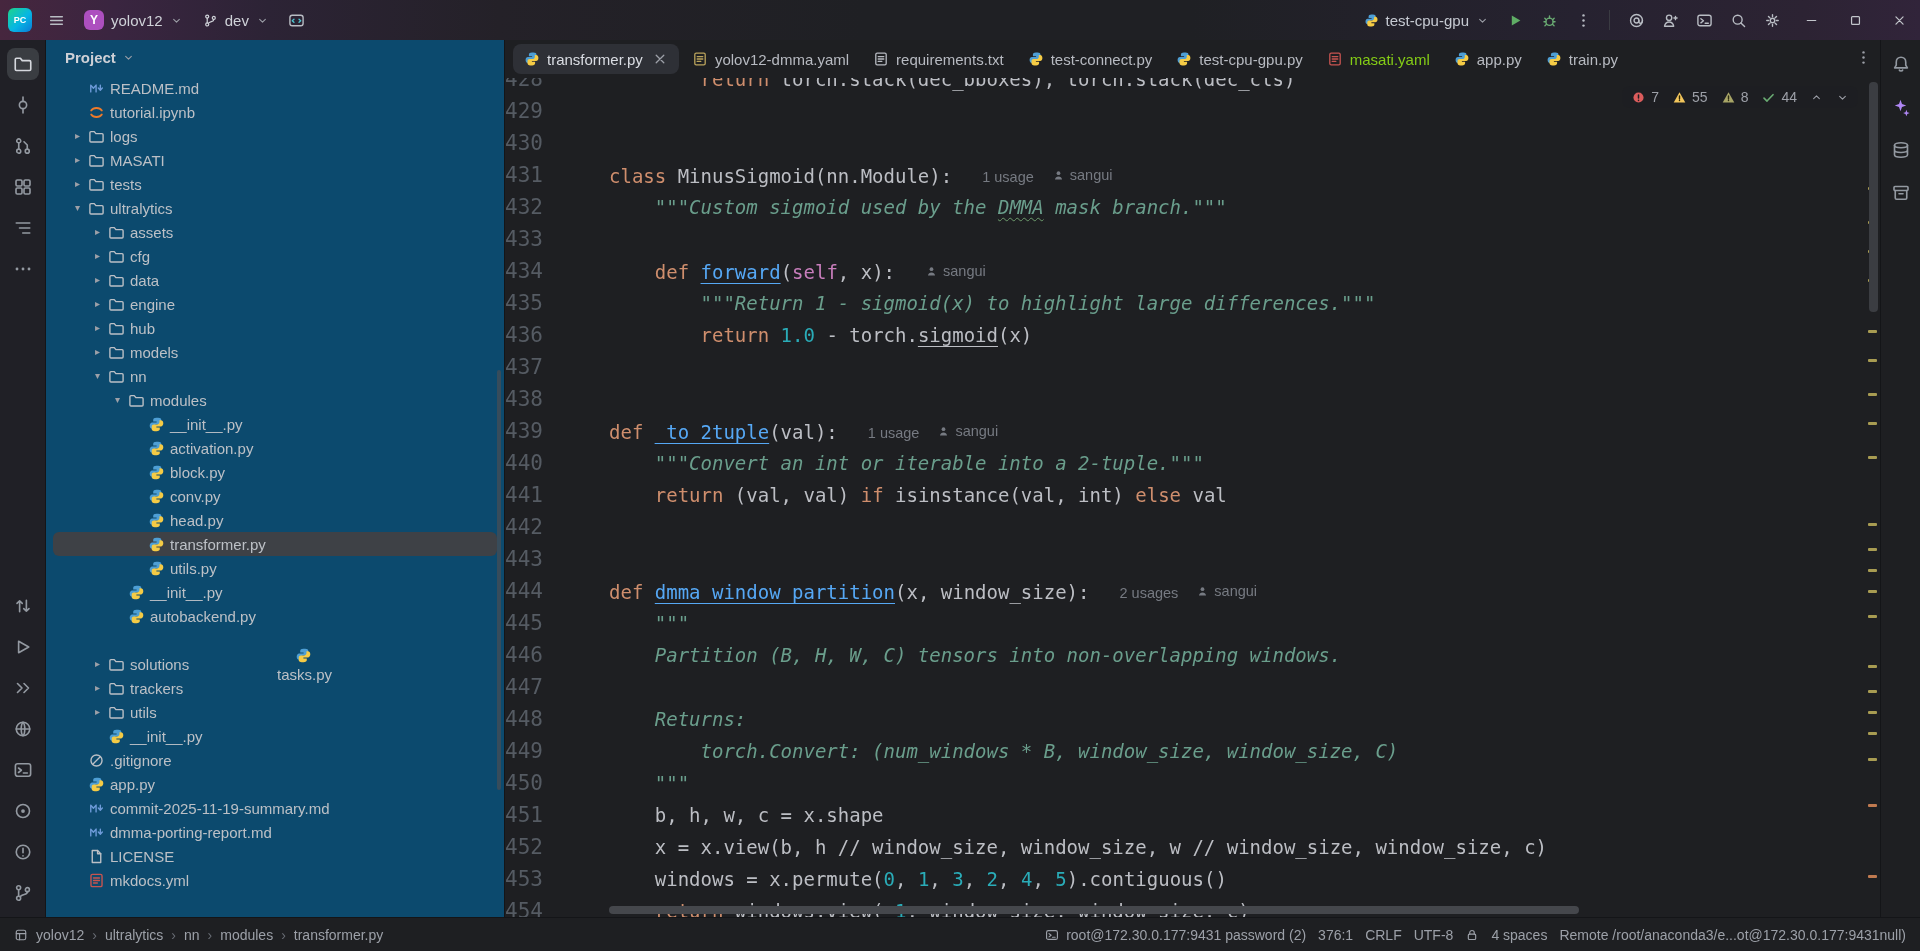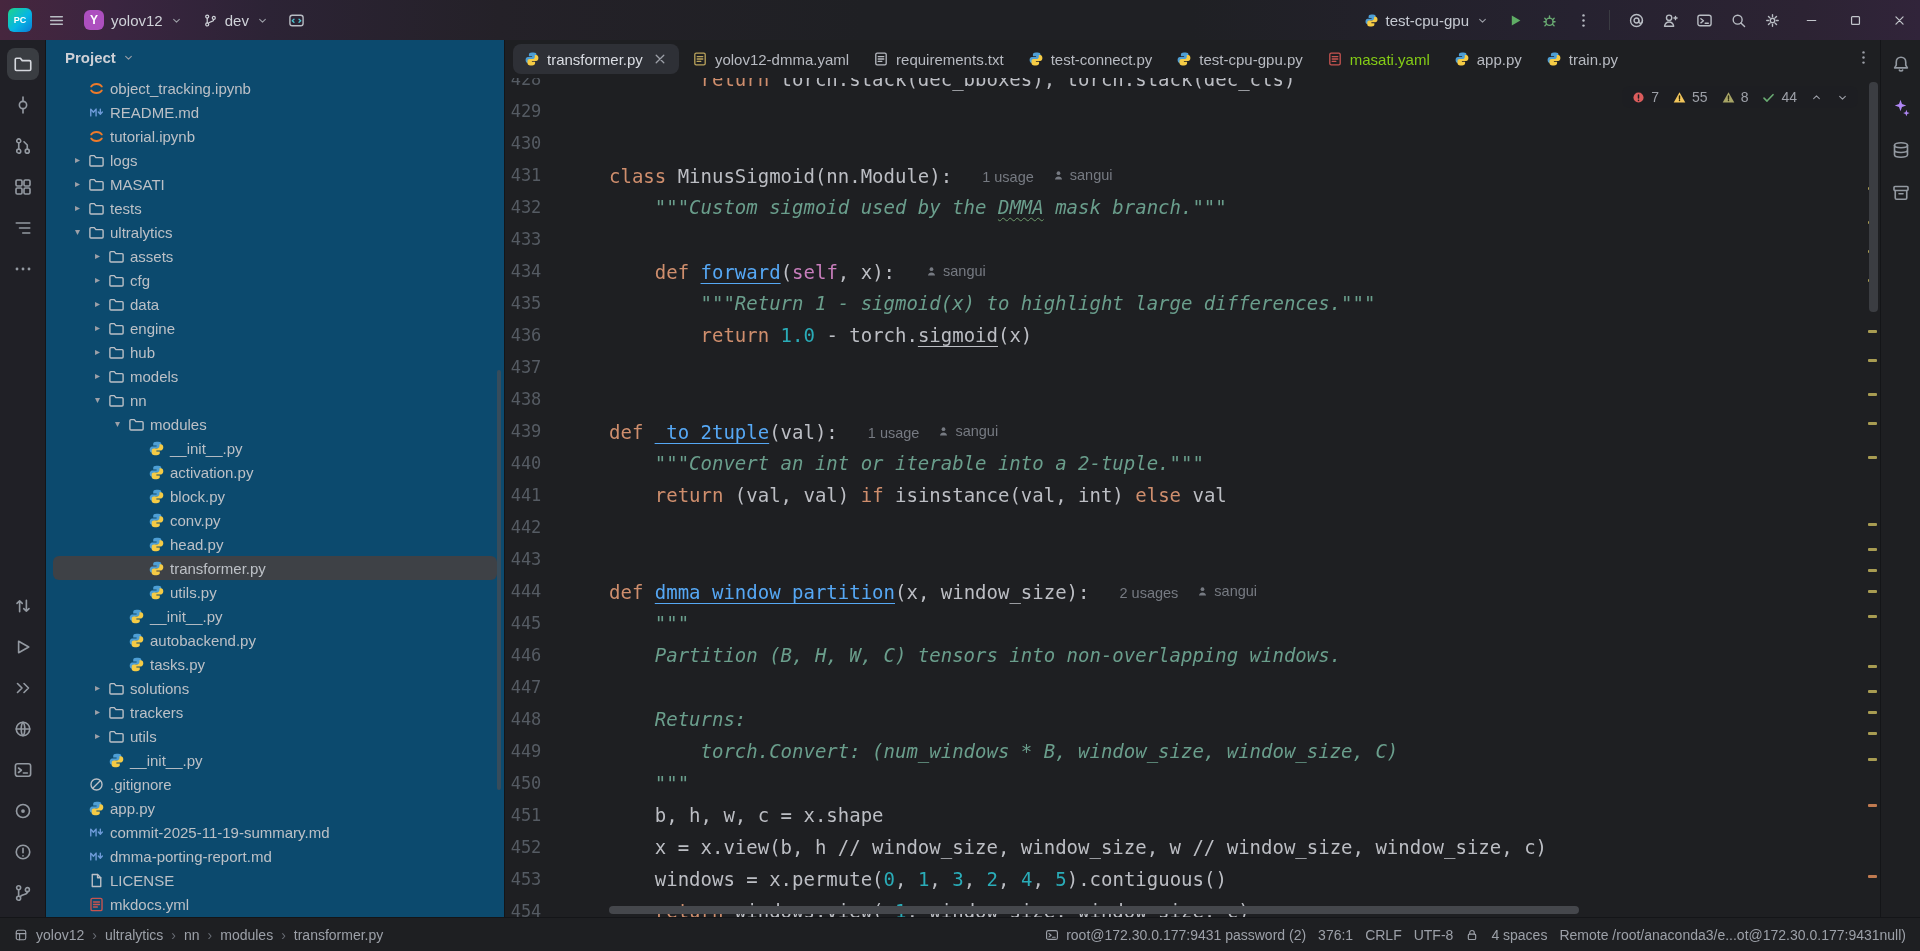--- a/index.html
+++ b/index.html
@@ -66,21 +66,21 @@
   .tab.active{background:#2E3036;color:#DADDE3}
   .tab.modified .tab-lbl{color:#84cc16}
   .tab-close{margin-left:2px;color:#9DA0A8}
   .tab-close svg{width:12px;height:12px}
   .tabbar-more{margin-left:auto;color:#9DA0A8}
   .tabbar-more svg{width:17px;height:17px}
 
   .editor{flex:1;position:relative;overflow:hidden}
   .code-lines{margin-top:-15px}
   .cl{display:flex;height:32px;line-height:32px;font-family:"DejaVu Sans Mono",monospace;font-size:19px}
-  .ln{flex:0 0 104px;text-align:center;padding-right:62px;color:#555B63;font-size:17px}
+  .ln{flex:0 0 104px;text-align:left;padding-right:62px;color:#555B63;font-size:21px}
   .ct{white-space:pre;color:var(--c-text,#BCBEC4)}
   .sg-p{color:var(--c-text,#BCBEC4)}
   .sg-k{color:var(--c-keyword,#CF8E6D)}
   .sg-n{color:var(--c-number,#2AACB8)}
   .sg-d{color:var(--c-docstring,#6A9E8C);font-style:italic}
   .sg-dt{color:var(--c-docstring,#6A9E8C);font-style:italic;
     text-decoration:underline wavy #6c9a6c 1px;text-underline-offset:3px}
   .sg-f{color:var(--c-function,#56A8F5);text-decoration:underline;text-underline-offset:4px}
   .sg-se{color:var(--c-self,#C77DBB)}
   .sg-u{color:var(--c-text,#BCBEC4);text-decoration:underline;text-underline-offset:4px}
@@ -364,44 +364,34 @@
           <svg viewBox="0 0 16 16" fill="none" stroke="currentColor" stroke-width="1.3" stroke-linecap="round" stroke-linejoin="round">
             <path d="M4.5 6.5L8 10l3.5-3.5"></path>
           </svg>
         </span>
     </div>
     <div class="tree">
         <div class="trow" style="padding-left: 16px;">
           <span class="tchev"></span>
           <span class="ic">
             <svg viewBox="0 0 16 16" fill="none" stroke="currentColor" stroke-width="1.3" stroke-linecap="round" stroke-linejoin="round">
+              <path d="M2.6 11.2V4.8l2.5 3 2.5-3v6.4" stroke="#6E9BD9"></path>
+              <path d="M11.6 4.8v4.6M9.7 7.6l1.9 2 1.9-2" stroke="#6E9BD9"></path>
+            </svg>
+          </span>
+          <span class="tlabel">README.md</span>
+        </div>
+        <div class="trow" style="padding-left: 16px; text-align: right;">
+          <span class="tchev"></span>
+          <span class="ic">
+            <svg viewBox="0 0 16 16" fill="none" stroke="currentColor" stroke-width="1.3" stroke-linecap="round" stroke-linejoin="round">
               <path d="M3 9.8a5.6 4.4 0 0 0 10 0" stroke="#EE7A2A" stroke-width="1.7"></path>
               <path d="M13 6.2a5.6 4.4 0 0 0-10 0" stroke="#EE7A2A" stroke-width="1.7"></path>
             </svg>
           </span>
-          <span class="tlabel">object_tracking.ipynb</span>
-        </div>
-        <div class="trow" style="padding-left: 16px;">
-          <span class="tchev"></span>
-          <span class="ic">
-            <svg viewBox="0 0 16 16" fill="none" stroke="currentColor" stroke-width="1.3" stroke-linecap="round" stroke-linejoin="round">
-              <path d="M2.6 11.2V4.8l2.5 3 2.5-3v6.4" stroke="#6E9BD9"></path>
-              <path d="M11.6 4.8v4.6M9.7 7.6l1.9 2 1.9-2" stroke="#6E9BD9"></path>
-            </svg>
-          </span>
-          <span class="tlabel">README.md</span>
-        </div>
-        <div class="trow" style="padding-left: 16px; text-align: right;">
-          <span class="tchev"></span>
-          <span class="ic">
-            <svg viewBox="0 0 16 16" fill="none" stroke="currentColor" stroke-width="1.3" stroke-linecap="round" stroke-linejoin="round">
-              <path d="M3 9.8a5.6 4.4 0 0 0 10 0" stroke="#EE7A2A" stroke-width="1.7"></path>
-              <path d="M13 6.2a5.6 4.4 0 0 0-10 0" stroke="#EE7A2A" stroke-width="1.7"></path>
-            </svg>
-          </span>
           <span class="tlabel">tutorial.ipynb</span>
         </div>
         <div class="trow" style="padding-left: 16px;">
           <span class="tchev">▸</span>
           <span class="ic">
             <svg viewBox="0 0 16 16" fill="none" stroke="currentColor" stroke-width="1.3" stroke-linecap="round" stroke-linejoin="round">
               <path d="M1.8 4.4c0-.55.45-1 1-1h3.1l1.5 1.9h5.8c.55 0 1 .45 1 1v5.9c0 .55-.45 1-1 1H2.8c-.55 0-1-.45-1-1z"></path>
             </svg>
           </span>
           <span class="tlabel">logs</span>
@@ -588,21 +578,21 @@
         <div class="trow" style="padding-left: 56px;">
           <span class="tchev"></span>
           <span class="ic">
             <svg viewBox="0 0 16 16" fill="none" stroke="currentColor" stroke-width="1.3" stroke-linecap="round" stroke-linejoin="round">
               <path d="M7.9 1.6c-2 0-3 .85-3 2.1v1.5h3.2v.9H3.9c-1.3 0-2.3 1.2-2.3 3s1 2.9 2.3 2.9h1.3v-1.7c0-1.3 1.1-2.4 2.4-2.4h2.9c1.1 0 2-.9 2-2V3.7c0-1.25-1-2.1-2.9-2.1z" fill="#4E9FD5" stroke="none"></path>
               <path d="M8.1 14.4c2 0 3-.85 3-2.1v-1.5H7.9v-.9h4.2c1.3 0 2.3-1.2 2.3-3s-1-2.9-2.3-2.9h-1.3v1.7c0 1.3-1.1 2.4-2.4 2.4H5.5c-1.1 0-2 .9-2 2v2.2c0 1.25 1 2.1 2.9 2.1z" fill="#F5CB45" stroke="none"></path>
             </svg>
           </span>
           <span class="tlabel">autobackend.py</span>
         </div>
-        <div class="trow" style="padding-left: 56px;">
+        <div class="trow" style="padding-left: 56px; flex-direction: column;">
           <span class="tchev"></span>
           <span class="ic">
             <svg viewBox="0 0 16 16" fill="none" stroke="currentColor" stroke-width="1.3" stroke-linecap="round" stroke-linejoin="round">
               <path d="M7.9 1.6c-2 0-3 .85-3 2.1v1.5h3.2v.9H3.9c-1.3 0-2.3 1.2-2.3 3s1 2.9 2.3 2.9h1.3v-1.7c0-1.3 1.1-2.4 2.4-2.4h2.9c1.1 0 2-.9 2-2V3.7c0-1.25-1-2.1-2.9-2.1z" fill="#4E9FD5" stroke="none"></path>
               <path d="M8.1 14.4c2 0 3-.85 3-2.1v-1.5H7.9v-.9h4.2c1.3 0 2.3-1.2 2.3-3s-1-2.9-2.3-2.9h-1.3v1.7c0 1.3-1.1 2.4-2.4 2.4H5.5c-1.1 0-2 .9-2 2v2.2c0 1.25 1 2.1 2.9 2.1z" fill="#F5CB45" stroke="none"></path>
             </svg>
           </span>
           <span class="tlabel">tasks.py</span>
         </div>
         <div class="trow" style="padding-left: 36px;">

